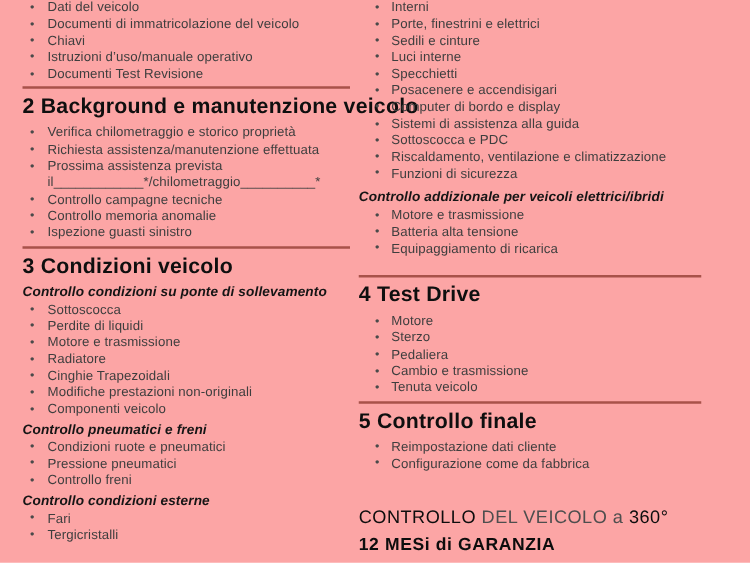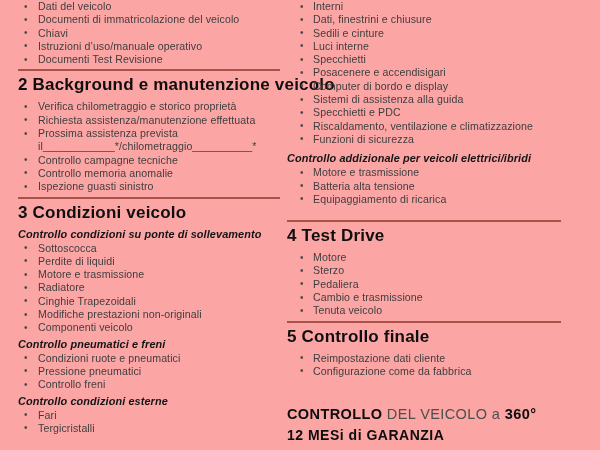--- a/index.html
+++ b/index.html
@@ -41,21 +41,21 @@
     letter-spacing:0.1px;white-space:nowrap;
   }
   .rule{height:2px;margin:3px 0 4px;width:100%;}
   .col-right .rule{width:274px;}
 
   .footline{
     margin-top:30px;
     font-size:14.5px;color:#4e4e4e;
     letter-spacing:0.4px;white-space:nowrap;
   }
-  .footline .seg-bold{font-weight:bold;color:#0d0d0d;}
+  .footline .seg-bold{font-weight:normal;color:#0d0d0d;}
   .footline2{
     margin-top:5px;
     font-size:14px;font-weight:bold;color:#0d0d0d;
     letter-spacing:0.5px;white-space:nowrap;
   }
 </style>
 </head>
 <body>
 
 <div class="page">
@@ -98,28 +98,28 @@
       </ul>
       <h3 class="subsection-heading">Controllo condizioni esterne</h3>
       <ul class="items">
         <li class="item">Fari</li>
         <li class="item">Tergicristalli</li>
       </ul>
     </div>
   <div class="col col-right">
       <ul class="items">
         <li class="item">Interni</li>
-        <li class="item">Dati, finestrini e chiusure</li>
+        <li class="item">Porte, finestrini e elettrici</li>
         <li class="item">Sedili e cinture</li>
         <li class="item">Luci interne</li>
         <li class="item">Specchietti</li>
         <li class="item">Posacenere e accendisigari</li>
         <li class="item">Computer di bordo e display</li>
         <li class="item">Sistemi di assistenza alla guida</li>
-        <li class="item">Specchietti e PDC</li>
+        <li class="item">Sottoscocca e PDC</li>
         <li class="item">Riscaldamento, ventilazione e climatizzazione</li>
         <li class="item">Funzioni di sicurezza</li>
       </ul>
       <h3 class="subsection-heading" style="margin-top: 6px;">Controllo addizionale per veicoli elettrici/ibridi</h3>
       <ul class="items">
         <li class="item">Motore e trasmissione</li>
         <li class="item">Batteria alta tensione</li>
         <li class="item">Equipaggiamento di ricarica</li>
       </ul>
       <div class="rule" style="background: rgb(168, 82, 74); margin-top: 14px;"></div>

